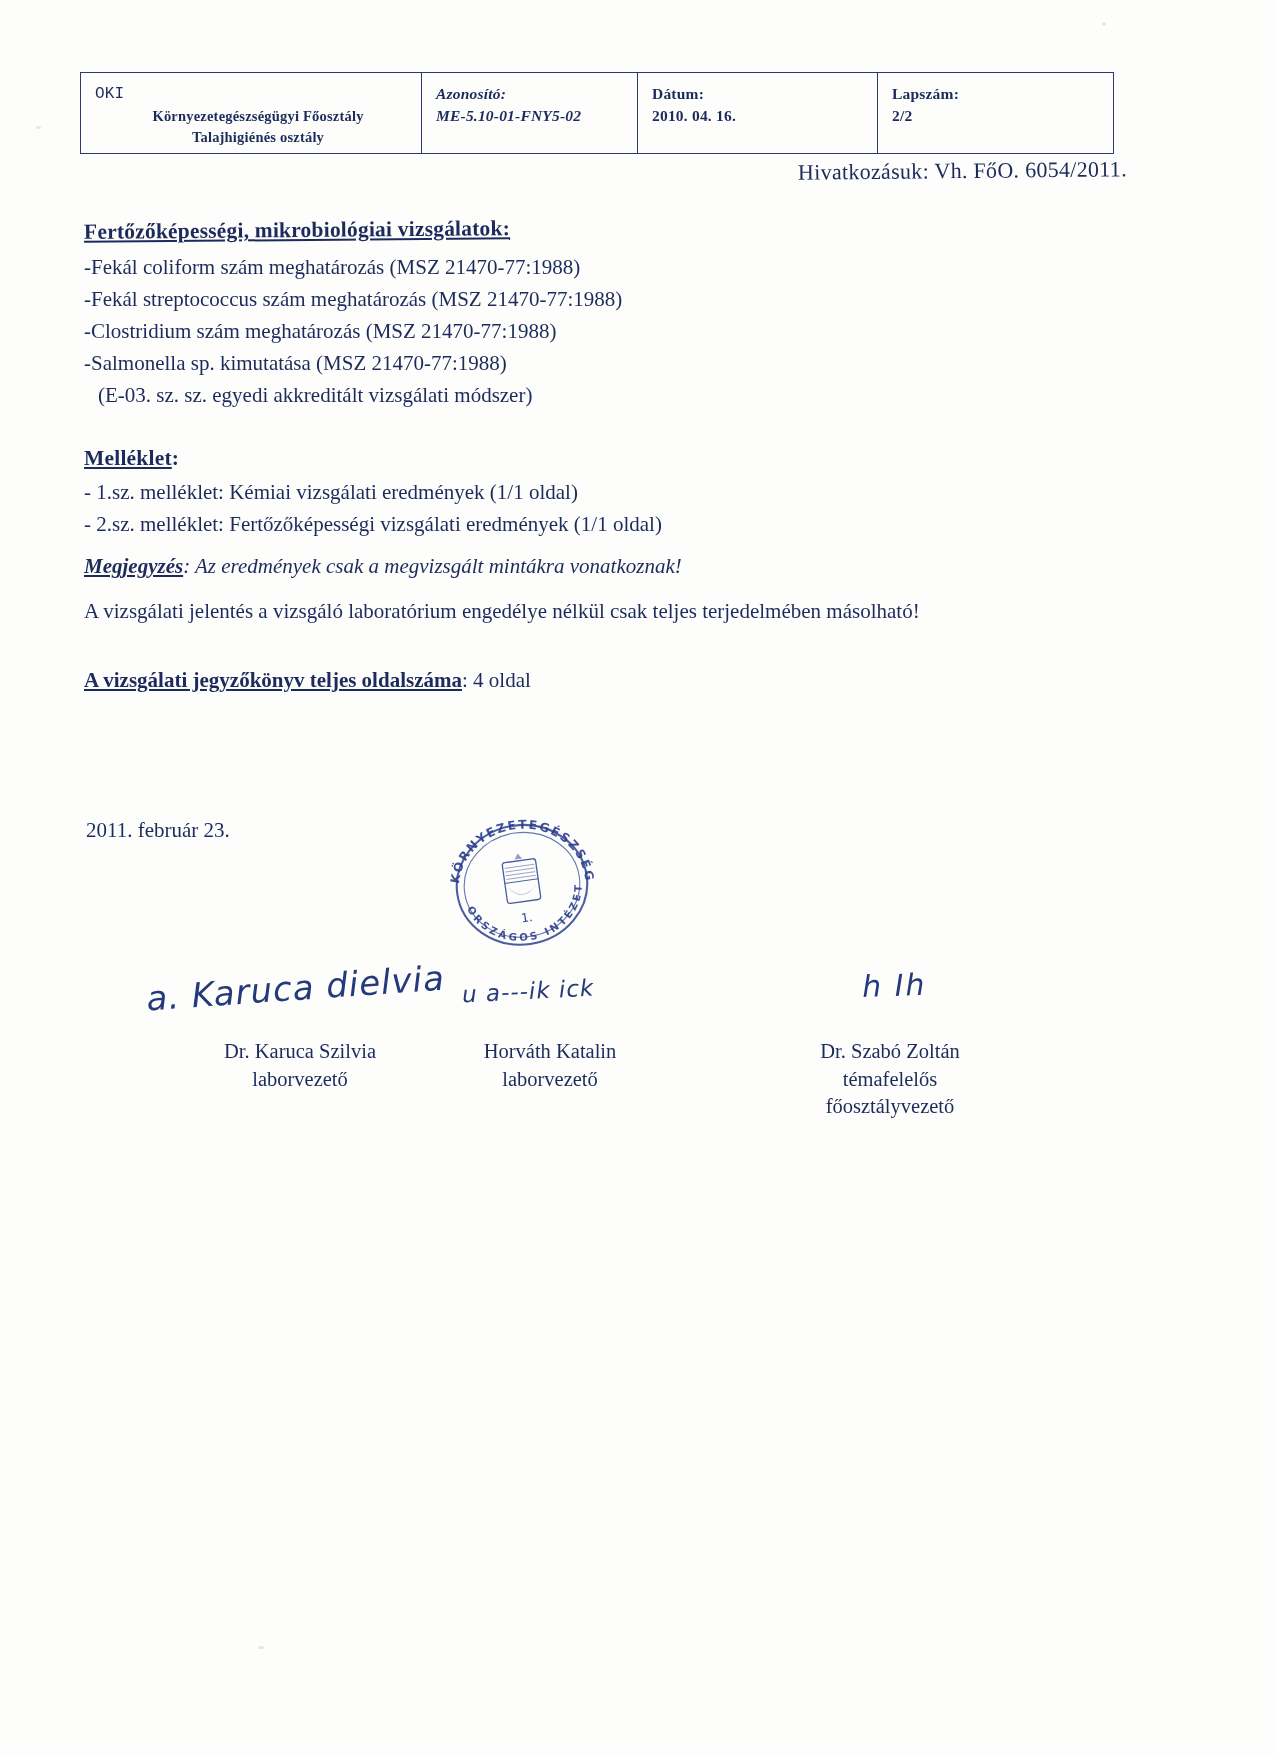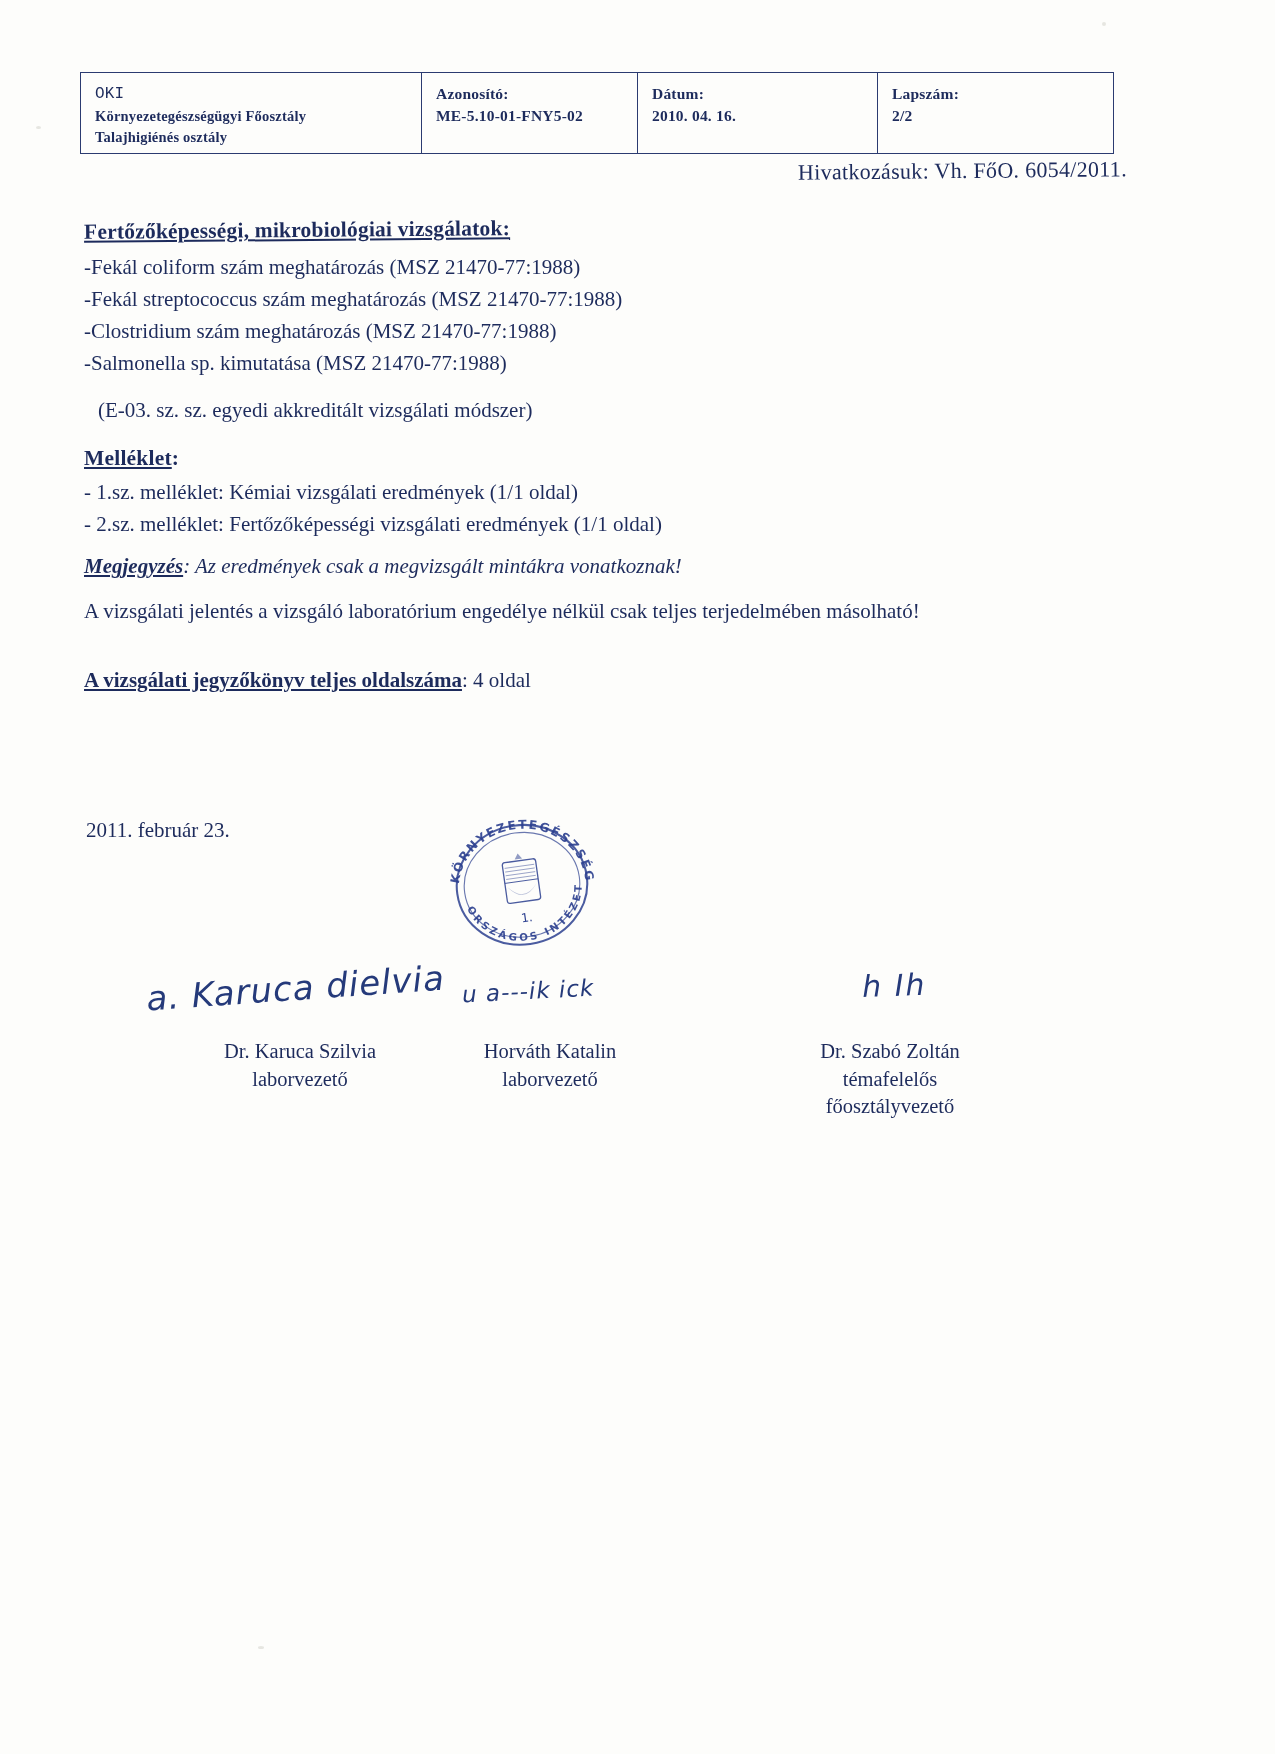--- a/index.html
+++ b/index.html
@@ -36,22 +36,22 @@
     box-sizing: border-box;
     font-family: "Liberation Serif", serif;
     font-weight: bold;
     font-size: 15.5px;
     line-height: 1.45;
     letter-spacing: .2px;
   }
   .hdr-cell:first-child { border-left: none; }
   .c1 { width: 340px; font-weight: normal; }
   .c1 .l1 { font-size: 16px; font-family: Liberation Mono, monospace; }
-  .c1 .l2, .c1 .l3 { font-weight: bold; font-size: 14.5px; }
-  .c2 { width: 216px; }
+  .c1 .l2, .c1 .l3 { font-weight: bold; font-size: 14.5px; text-align: center; }
+  .c2 { width: 216px; font-style: italic; }
   .c3 { width: 240px; }
   .c4 { width: 236px; }
 
   .ref {
     position: absolute;
     right: 148px;
     top: 158px;
     font-size: 22px;
     letter-spacing: .3px;
     transform: rotate(-0.6deg);
@@ -69,21 +69,21 @@
     text-decoration: underline;
     letter-spacing: .2px;
     transform: rotate(-0.5deg);
   }
   .list1 {
     left: 84px;
     top: 252px;
     width: 900px;
   }
   .list1 div { white-space: nowrap; }
-  .indent { padding-left: 14px; margin-top: 15px; }
+  .indent { padding-left: 14px; }
 
   .melleklet-h {
     position: absolute;
     left: 84px;
     top: 446px;
     font-size: 21.5px;
     font-weight: bold;
     letter-spacing: .2px;
   }
   .melleklet-h .u { text-decoration: underline; }

